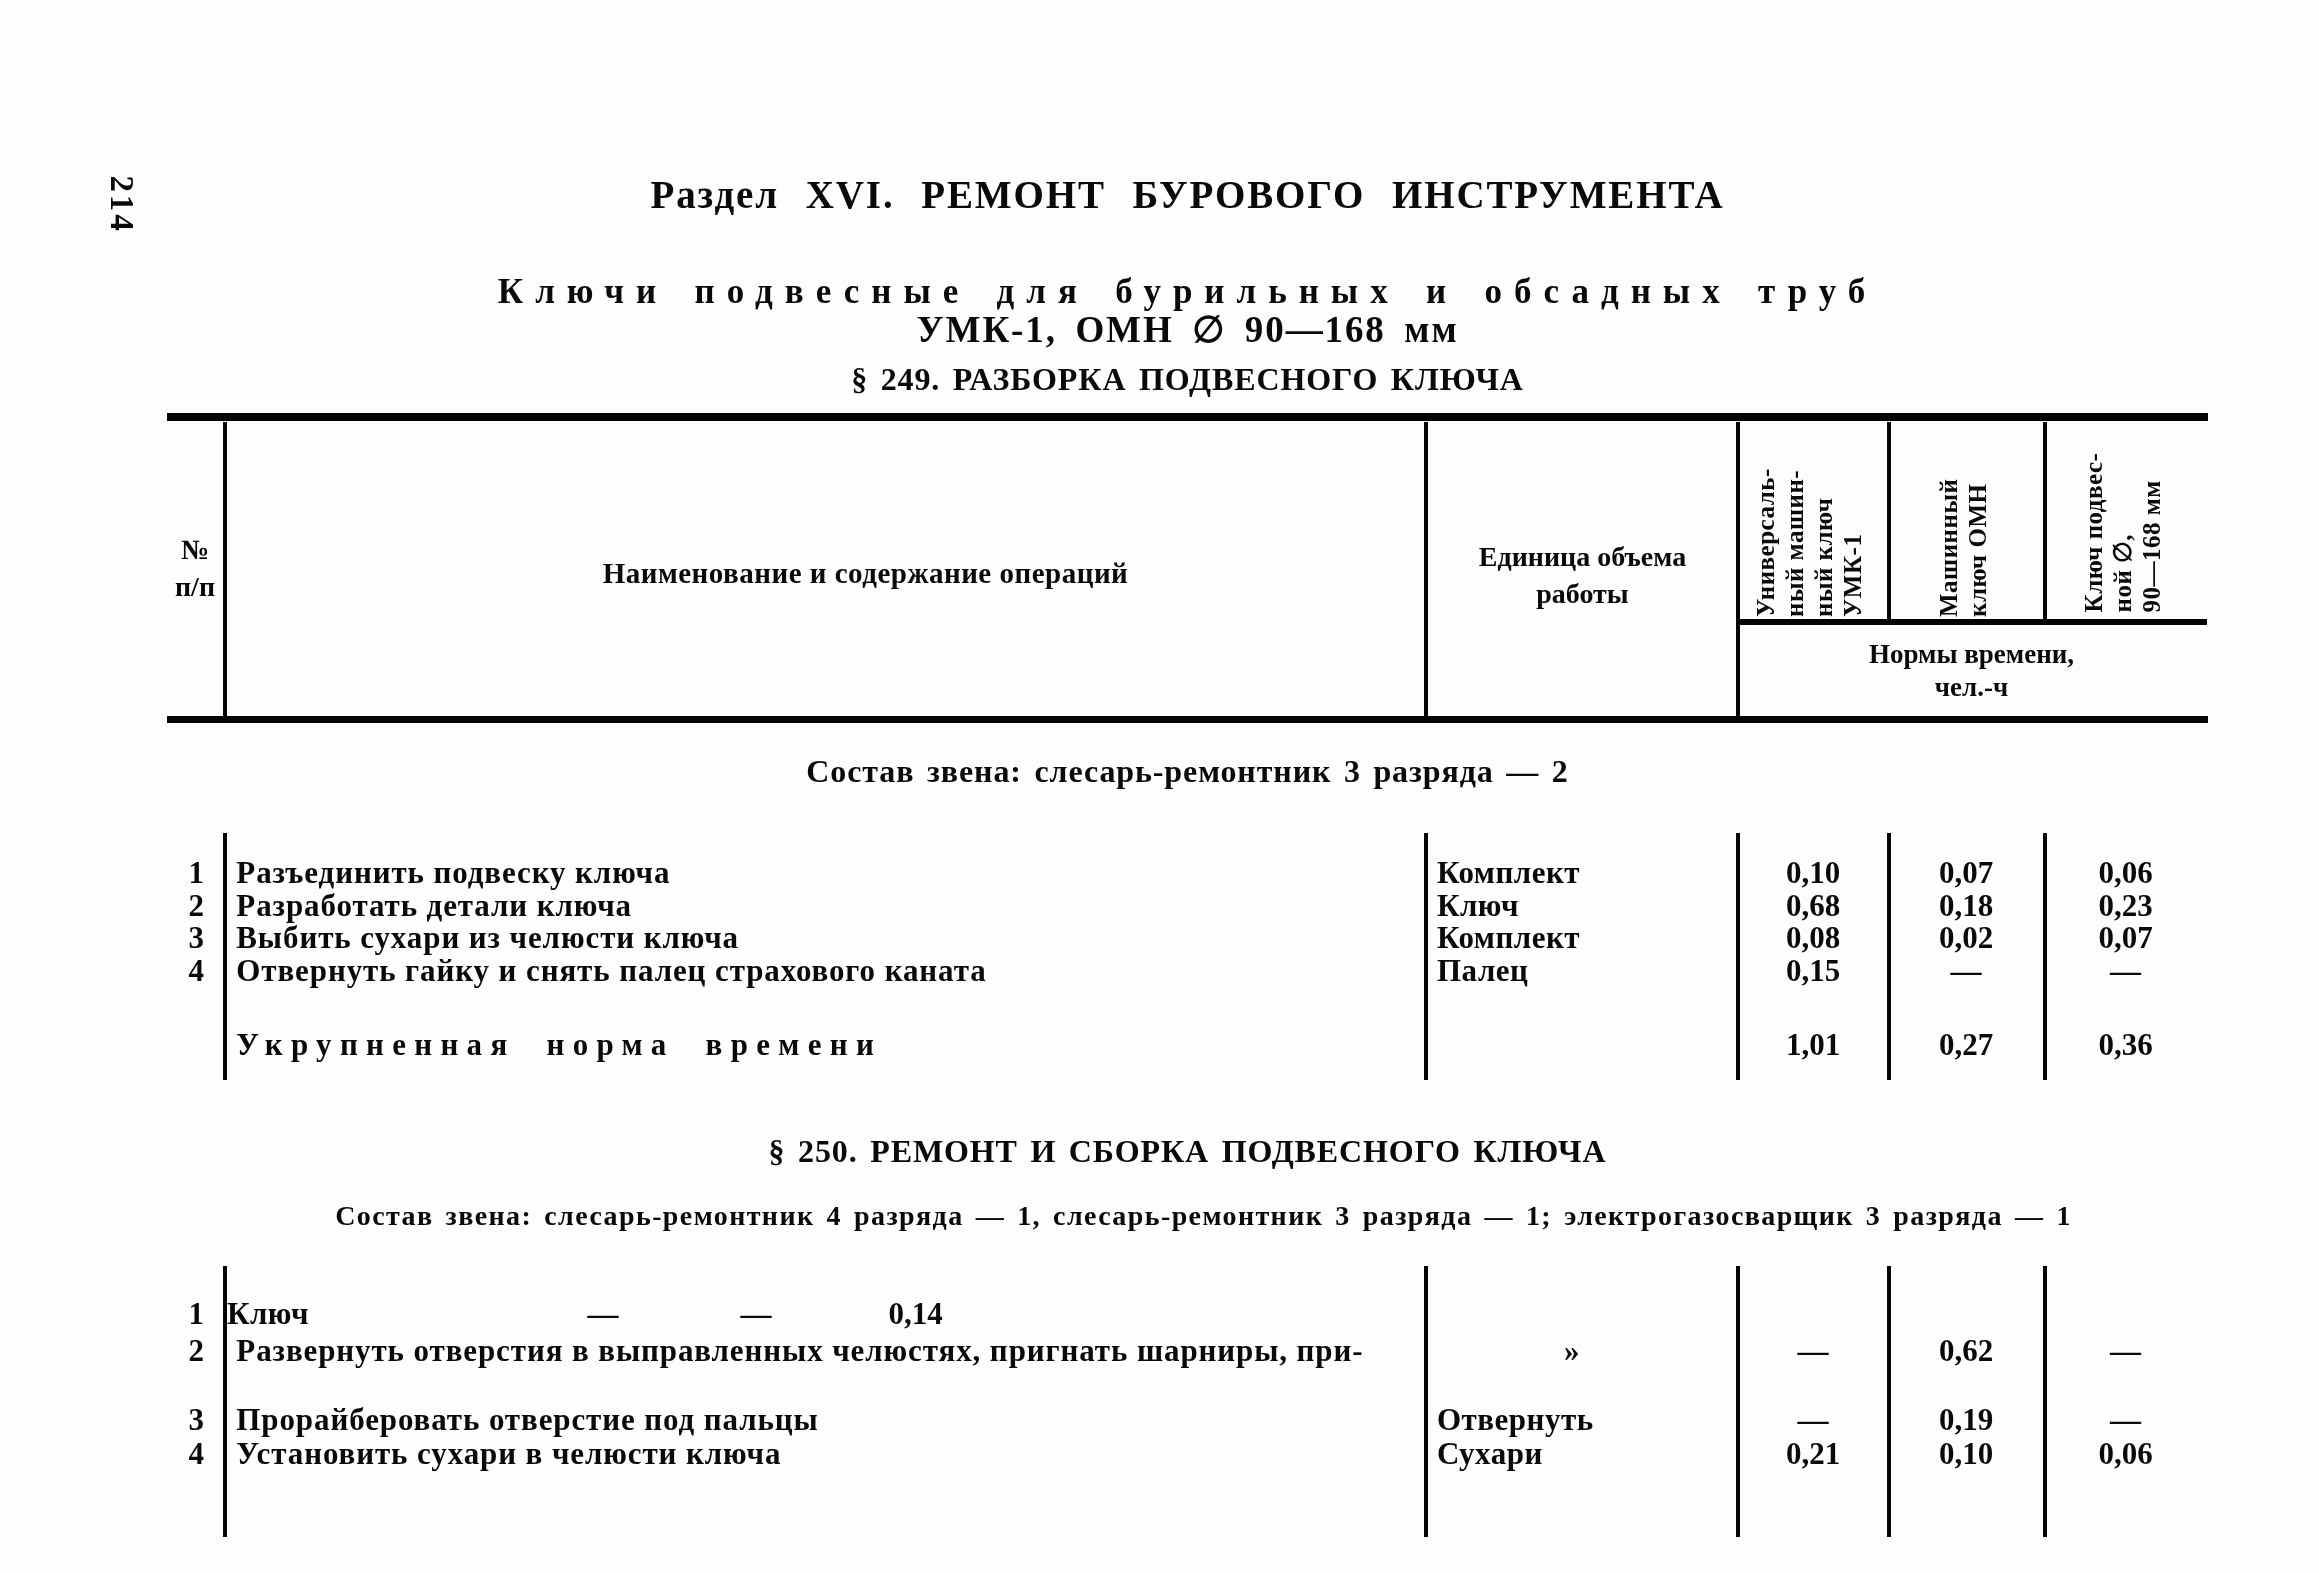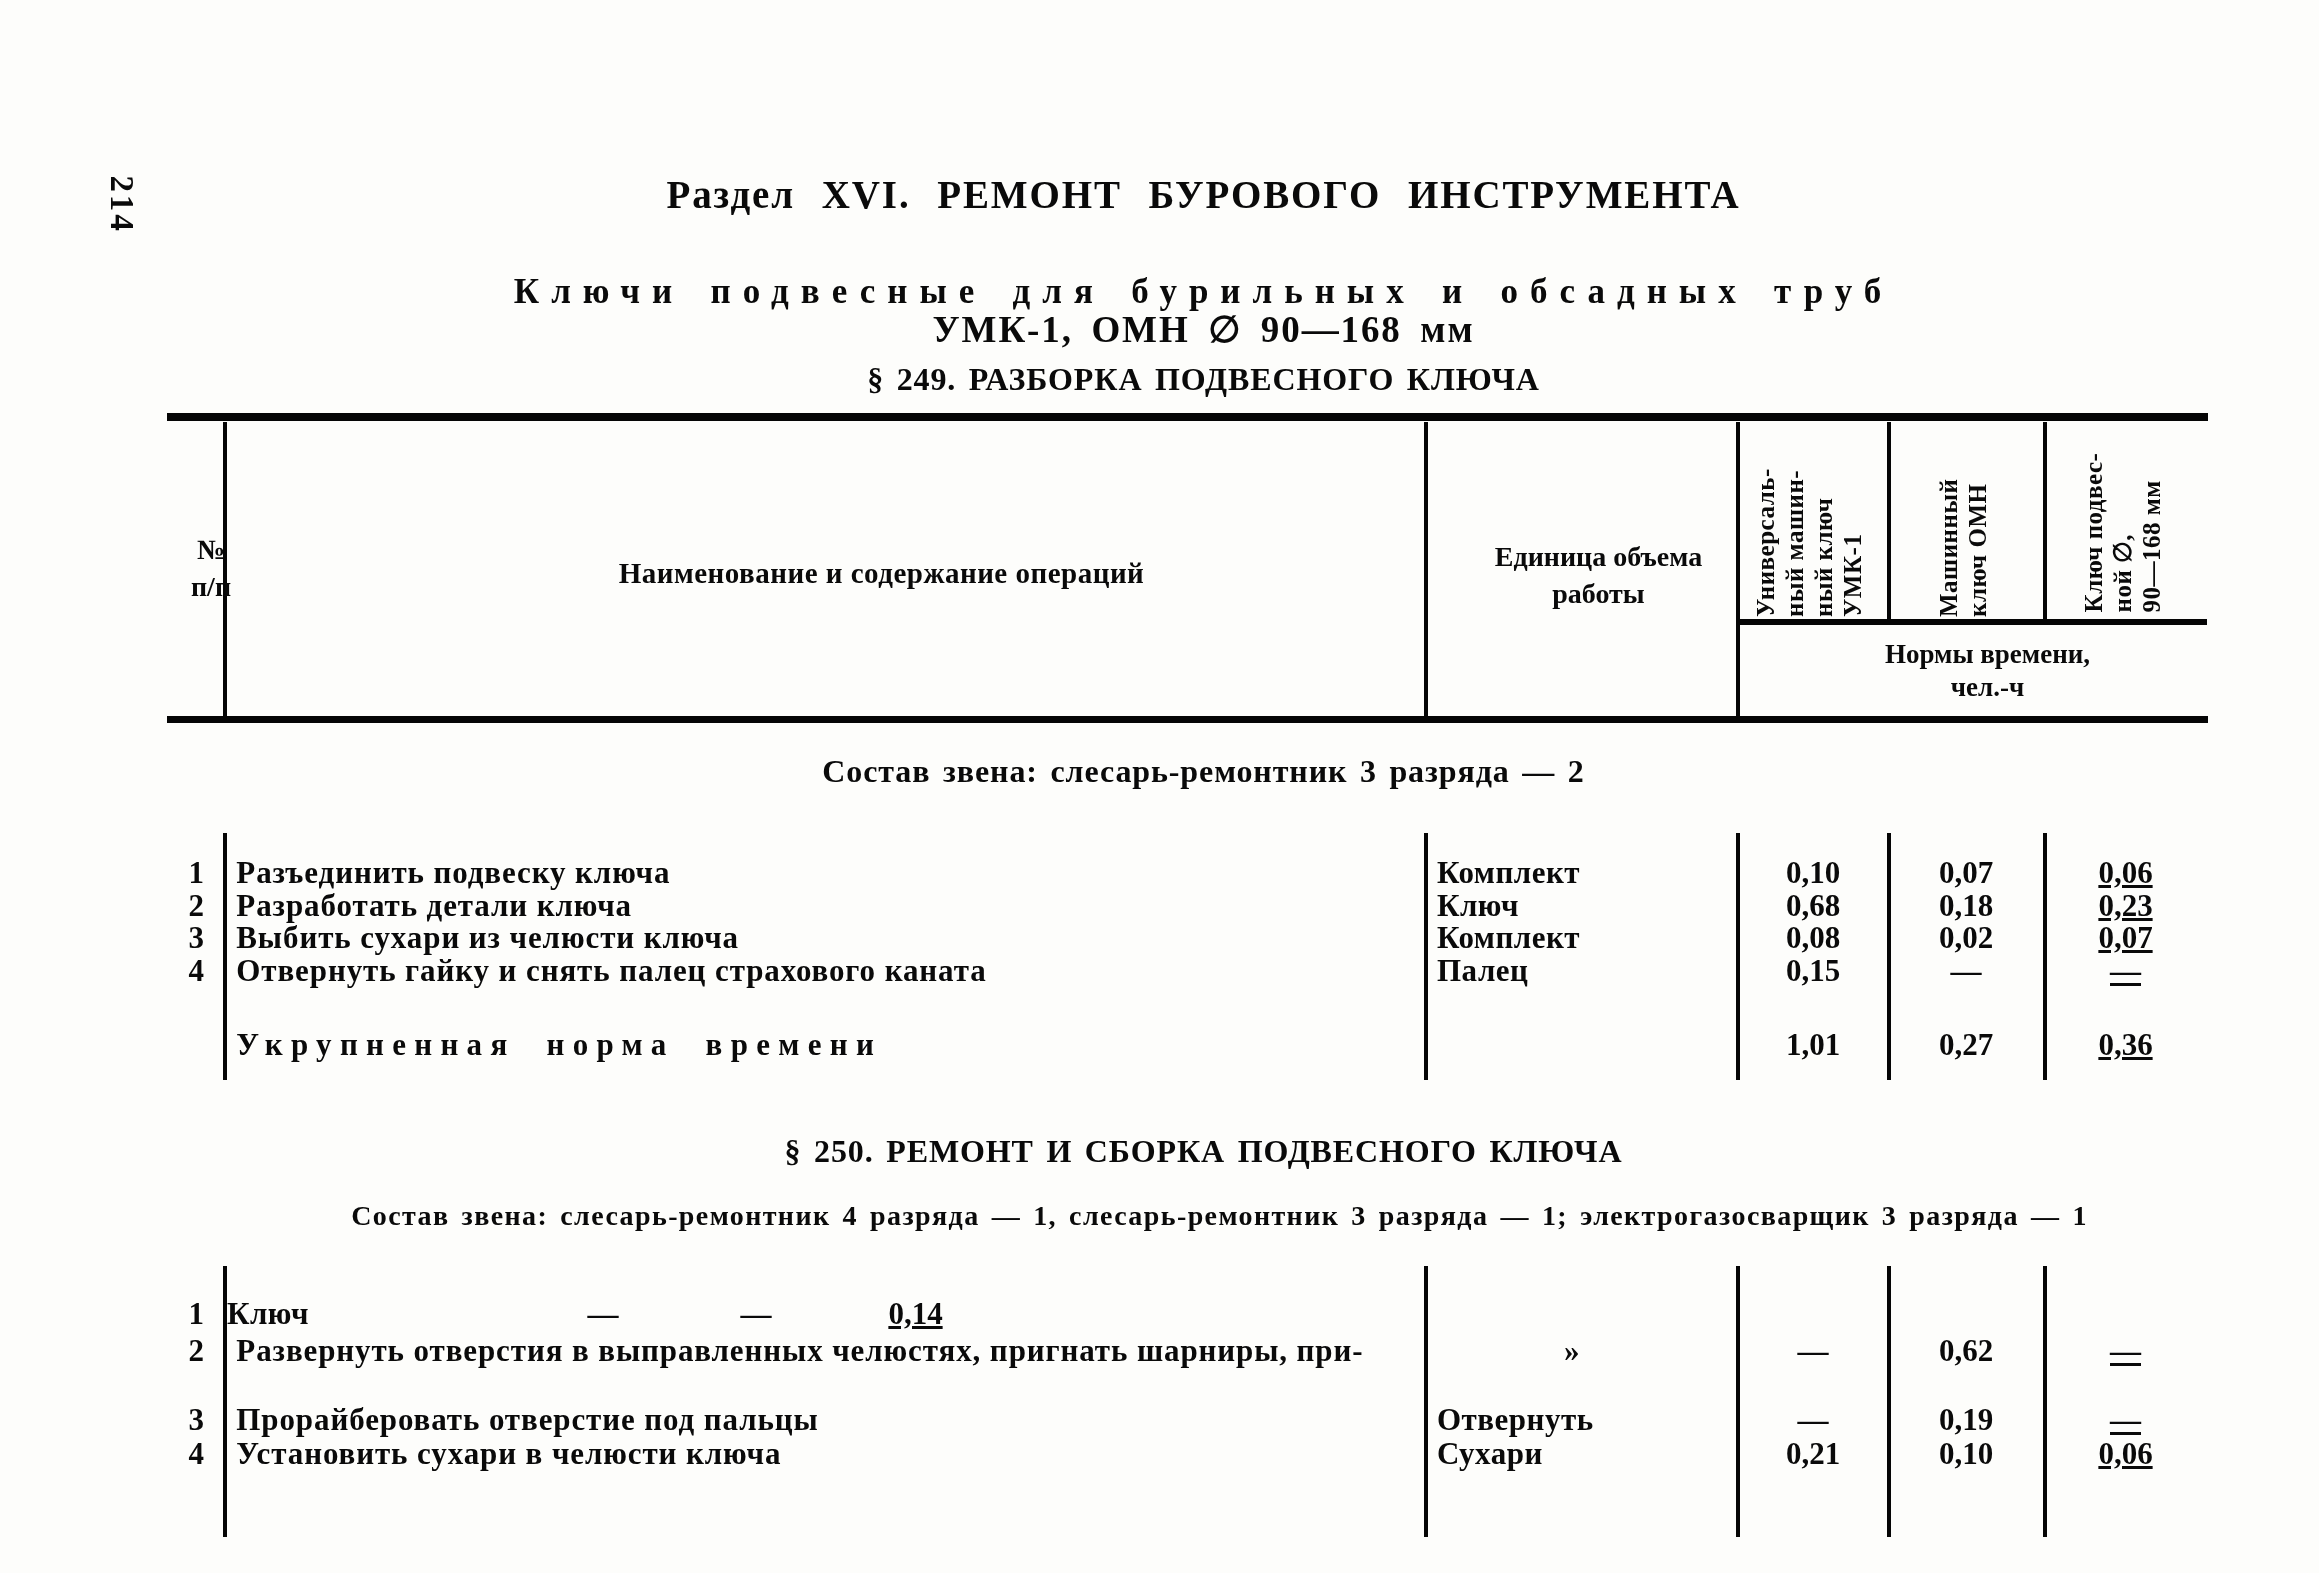--- a/index.html
+++ b/index.html
@@ -1,21 +1,21 @@
 <!DOCTYPE html>
 <html style="font-size:15px"><head>
 <meta charset="utf-8">
 <style>
   html,body{margin:0;padding:0;background:#e8e8e6;}
   .page{
     position:relative;width:2320px;height:1573px;background:#fdfdfb;
     font-family:"Liberation Serif","DejaVu Serif",serif;color:#0a0a0a;
     font-weight:700;overflow:hidden;
   }
-  .abs{position:absolute;white-space:nowrap;margin-left:16px;}
+  .abs{position:absolute;white-space:nowrap;}
   .pre{white-space:pre;}
   .center{text-align:center;}
   
   .pagenum{
     position:absolute;left:84px;top:186px;width:74px;height:37px;
     transform:rotate(90deg);font-size:33px;letter-spacing:2.8px;text-align:center;line-height:37px;
   }
   
   .title{left:167px;top:172px;width:2041px;font-size:39px;letter-spacing:1.9px;word-spacing:15px;}
   .sub1{left:167px;top:272px;width:2041px;font-size:35px;letter-spacing:12px;word-spacing:5.6px;}
@@ -41,21 +41,21 @@
   
   .row{position:absolute;left:148px;width:2059px;display:flex;font-size:31px;line-height:37px;}
   .c{white-space:nowrap;box-sizing:border-box;}
   .c-num{width:67px;text-align:right;padding-right:11px;}
   .c-name{width:1210px;padding-left:21.3px;letter-spacing:0.9px;}
   .c-name.indent{padding-left:58px;}
   .c-unit{width:313px;padding-left:12px;letter-spacing:0.5px;}
   .c-unit.ditto{padding-left:139px;}
   .c-v1{width:150px;text-align:center;}
   .c-v2{width:156px;text-align:center;}
-  .c-v3{width:163px;text-align:center;text-decoration:underline;}
+  .c-v3{width:163px;text-align:center;}
   .total-label{letter-spacing:8.3px;word-spacing:15px;}
 </style>
 </head>
 <body>
 
 <div class="page">
 
   <div class="pagenum">214</div>
 
   <div class="abs center title">Раздел XVI.  РЕМОНТ  БУРОВОГО  ИНСТРУМЕНТА</div>

